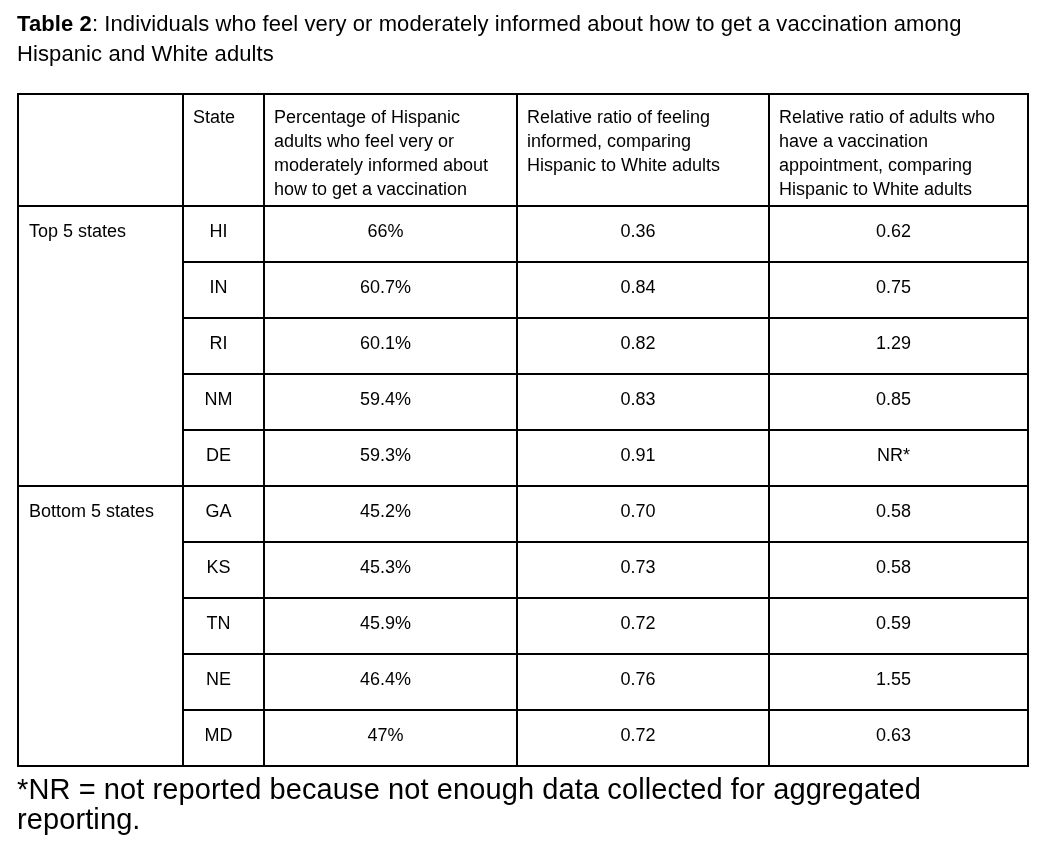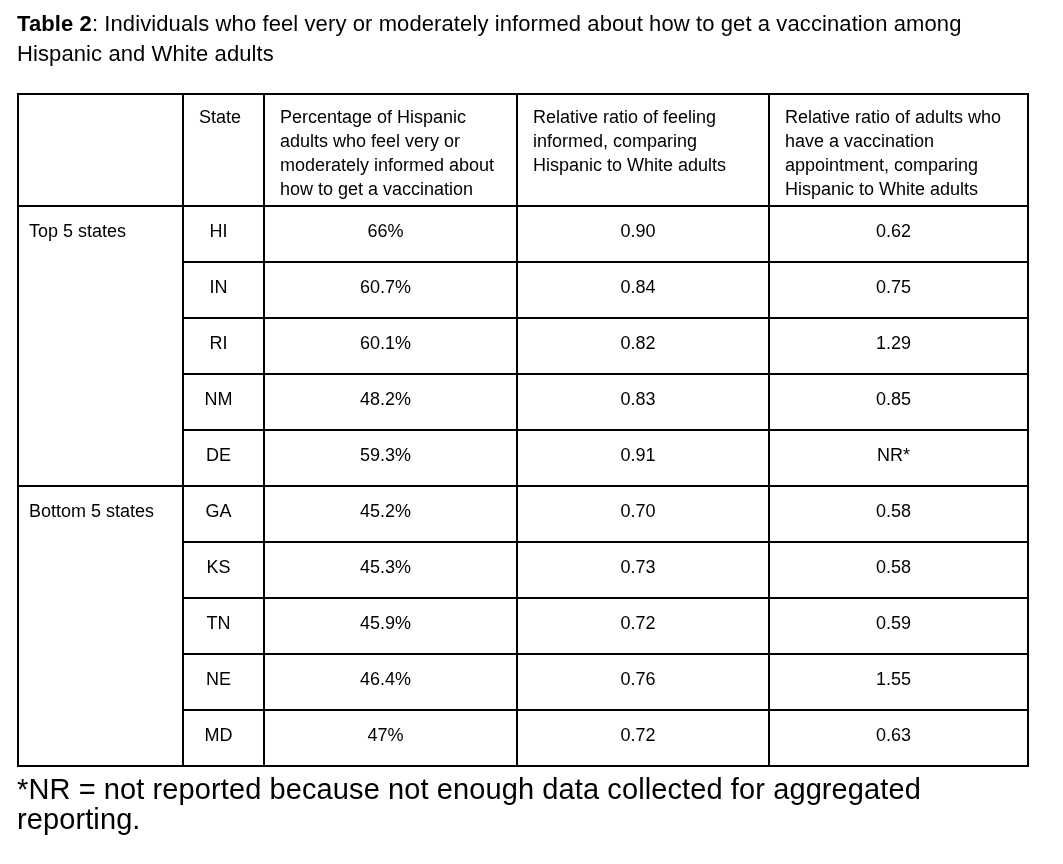--- a/index.html
+++ b/index.html
@@ -32,21 +32,21 @@
   table.data-table th,
   table.data-table td {
     border: 2px solid #000000;
     font-size: 18px;
     vertical-align: top;
     overflow: hidden;
   }
   table.data-table th {
     font-weight: 400;
     text-align: left;
-    padding: 10px 8px 4px 15px;
+    padding: 10px 8px 4px 9px;
     line-height: 24px;
   }
   td.group-label {
     text-align: left;
     padding: 13px 8px 0 10px;
     line-height: 22px;
     margin-left: 28px;
   }
   td.cell {
     text-align: center;
@@ -84,38 +84,38 @@
         <th>Percentage of Hispanic adults who feel very or moderately informed about how to get a vaccination</th>
         <th>Relative ratio of feeling informed, comparing Hispanic to White adults</th>
         <th>Relative ratio of adults who have a vaccination appointment, comparing Hispanic to White adults</th>
       </tr>
     </thead>
     <tbody>
       <tr>
         <td class="group-label" rowspan="5">Top 5 states</td>
         <td class="cell">HI</td>
         <td class="cell">66%</td>
-        <td class="cell">0.90</td>
+        <td class="cell">0.36</td>
         <td class="cell">0.62</td>
       </tr>
       <tr>
         <td class="cell">IN</td>
         <td class="cell">60.7%</td>
         <td class="cell">0.84</td>
         <td class="cell">0.75</td>
       </tr>
       <tr>
         <td class="cell">RI</td>
         <td class="cell">60.1%</td>
         <td class="cell">0.82</td>
         <td class="cell">1.29</td>
       </tr>
       <tr>
         <td class="cell">NM</td>
-        <td class="cell">48.2%</td>
+        <td class="cell">59.4%</td>
         <td class="cell">0.83</td>
         <td class="cell">0.85</td>
       </tr>
       <tr>
         <td class="cell">DE</td>
         <td class="cell">59.3%</td>
         <td class="cell">0.91</td>
         <td class="cell">NR*</td>
       </tr>
       <tr>

